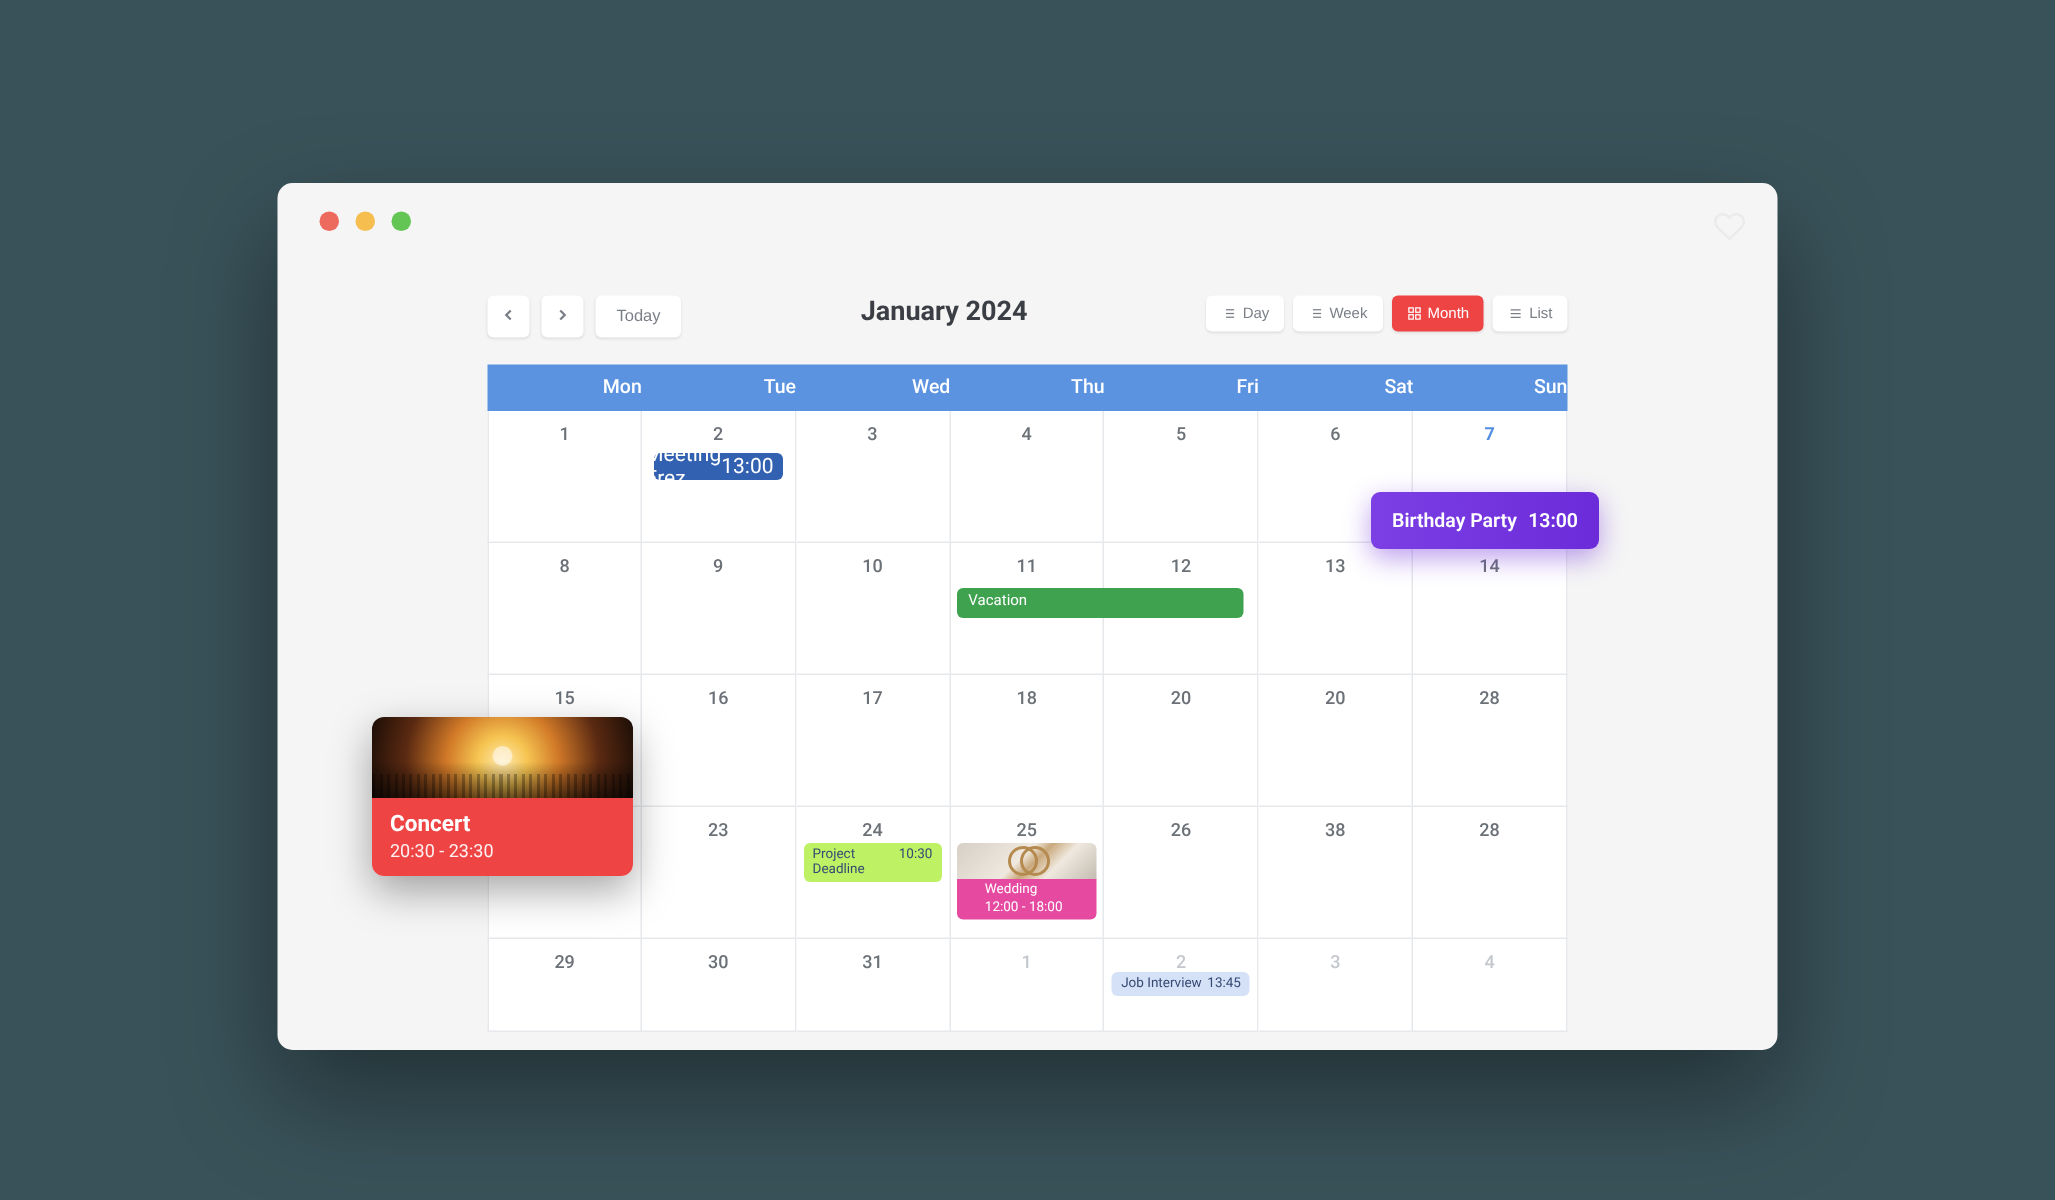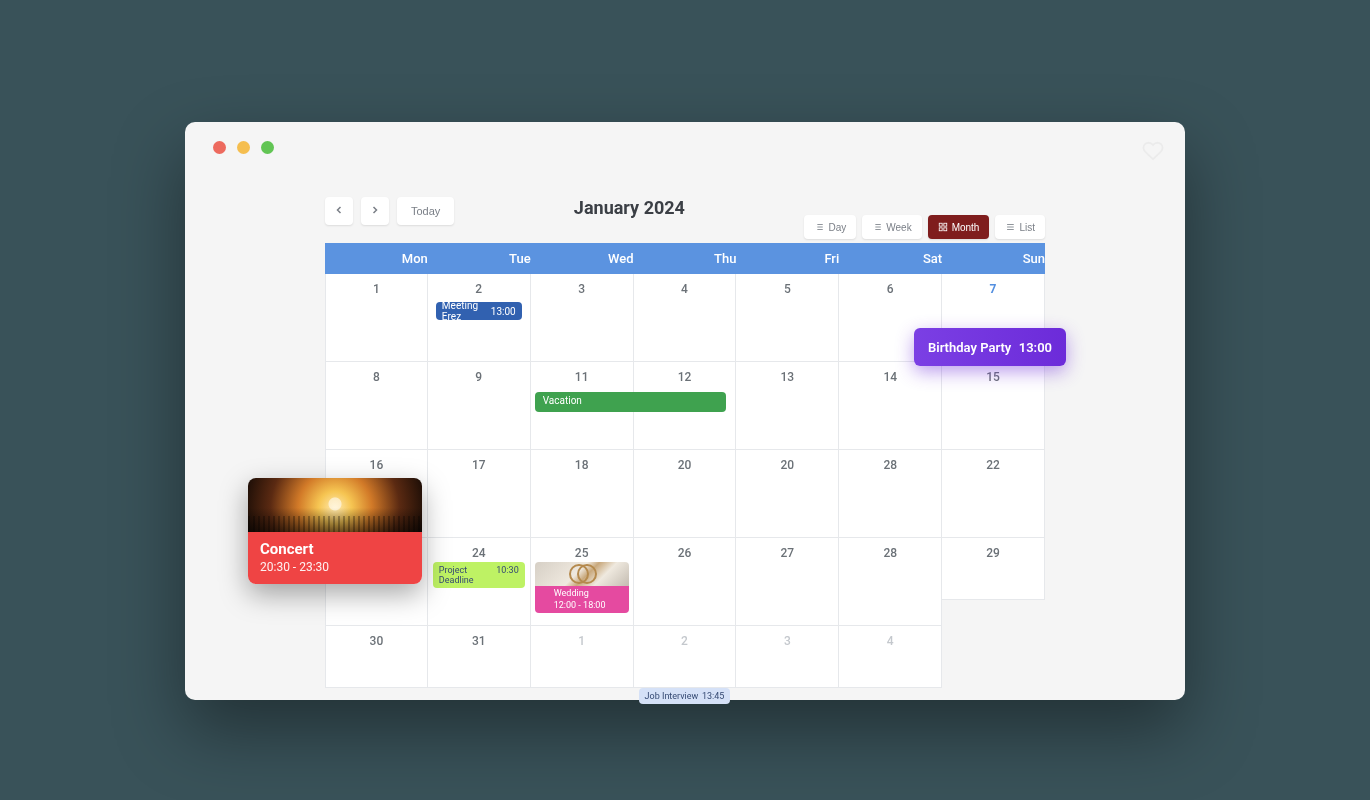--- a/index.html
+++ b/index.html
@@ -55,22 +55,22 @@
     box-shadow: 0 1px 2px rgba(0,0,0,0.1);
   }
   .nav-btn { width: 28px; height: 28px; font-size:14px;}
   .today-btn { padding: 0 14px; height: 28px;}
   .title {
     font-size: 18px;
     font-weight: 700;
     color: #3b3f45;
   }
   .tb-right { display: flex; gap: 6px; align-items:center; }
-  .view-btn { padding: 0 10px; height: 24px; gap:4px; font-size:10px;margin-top:18px;}
-  .view-btn.active { background:#7f1d1d; color:#fff;}
+  .view-btn { padding: 0 10px; height: 24px; gap:4px; font-size:10px;}
+  .view-btn.active { background:#ef4444; color:#fff;}
   .view-icon { display:inline-flex; }
 
   .calendar {
     position: absolute;
     left: 325px;
     top: 243px;
     width: 720px;
     border-top: none;
   }
   .dow {
@@ -103,25 +103,25 @@
     color: #6b7177;
     font-weight:500;
   }
   .daynum.today { color:#538fe0; font-weight:700;}
   .daynum.muted { color:#c4c8cd; }
 
   
   .ev {
     position: absolute;
     left: 8px; right: 8px;
-    font-size: 10px;
+    font-size: 14px;
     color:#fff;
     border-radius: 4px;
     padding: 4px 6px;
-    display:flex; justify-content:center; align-items:center;
+    display:flex; justify-content:flex-end; align-items:center;
     cursor:pointer;
   }
   .ev-blue { background:#3161b0; top:28px; height:18px;}
   .ev-bday {
     position: absolute;
     top: 328px;
     left: 914px;
     width: 152px;
     height: 38px;
     background: linear-gradient(90deg, #7b3fe4, #6c2bd9);
@@ -181,21 +181,20 @@
   .ev-job {
     position:absolute;
     top:22px; left:5px; right:5px;
     background:#d5e1f7;
     color:#354a73;
     font-size:9px;
     border-radius:4px;
     padding:3px 6px;
     display:flex; justify-content:space-between;
     cursor:pointer;
-    margin-top:40px;
   }
 
   
   .concert {
     position: absolute;
     left: 248px;
     top: 478px;
     width: 174px;
     border-radius: 8px;
     overflow: hidden;
@@ -348,20 +347,23 @@
         <div class="daynum today">7</div>
       </div>
 
     <div class="cell">
         <div class="daynum">8</div>
       </div>
     <div class="cell">
         <div class="daynum">9</div>
       </div>
     <div class="cell">
+        <div class="daynum">10</div>
+      </div>
+    <div class="cell">
       <div class="daynum">11</div>
       <div class="ev-vac">
         <span>Vacation</span>
       </div>
     </div>
     <div class="cell">
         <div class="daynum">12</div>
       </div>
     <div class="cell">
         <div class="daynum">13</div>
@@ -410,21 +412,21 @@
       <div class="ev-wed-img"></div>
       <div class="ev-wed-label">
         <div>Wedding</div>
         <div>12:00 - 18:00</div>
       </div>
     </div>
     <div class="cell">
         <div class="daynum">26</div>
       </div>
     <div class="cell">
-        <div class="daynum">27</div>
+        <div class="daynum">38</div>
       </div>
     <div class="cell">
         <div class="daynum">28</div>
       </div>
 
     <div class="cell short">
         <div class="daynum">29</div>
       </div>
     <div class="cell short">
         <div class="daynum">30</div>

